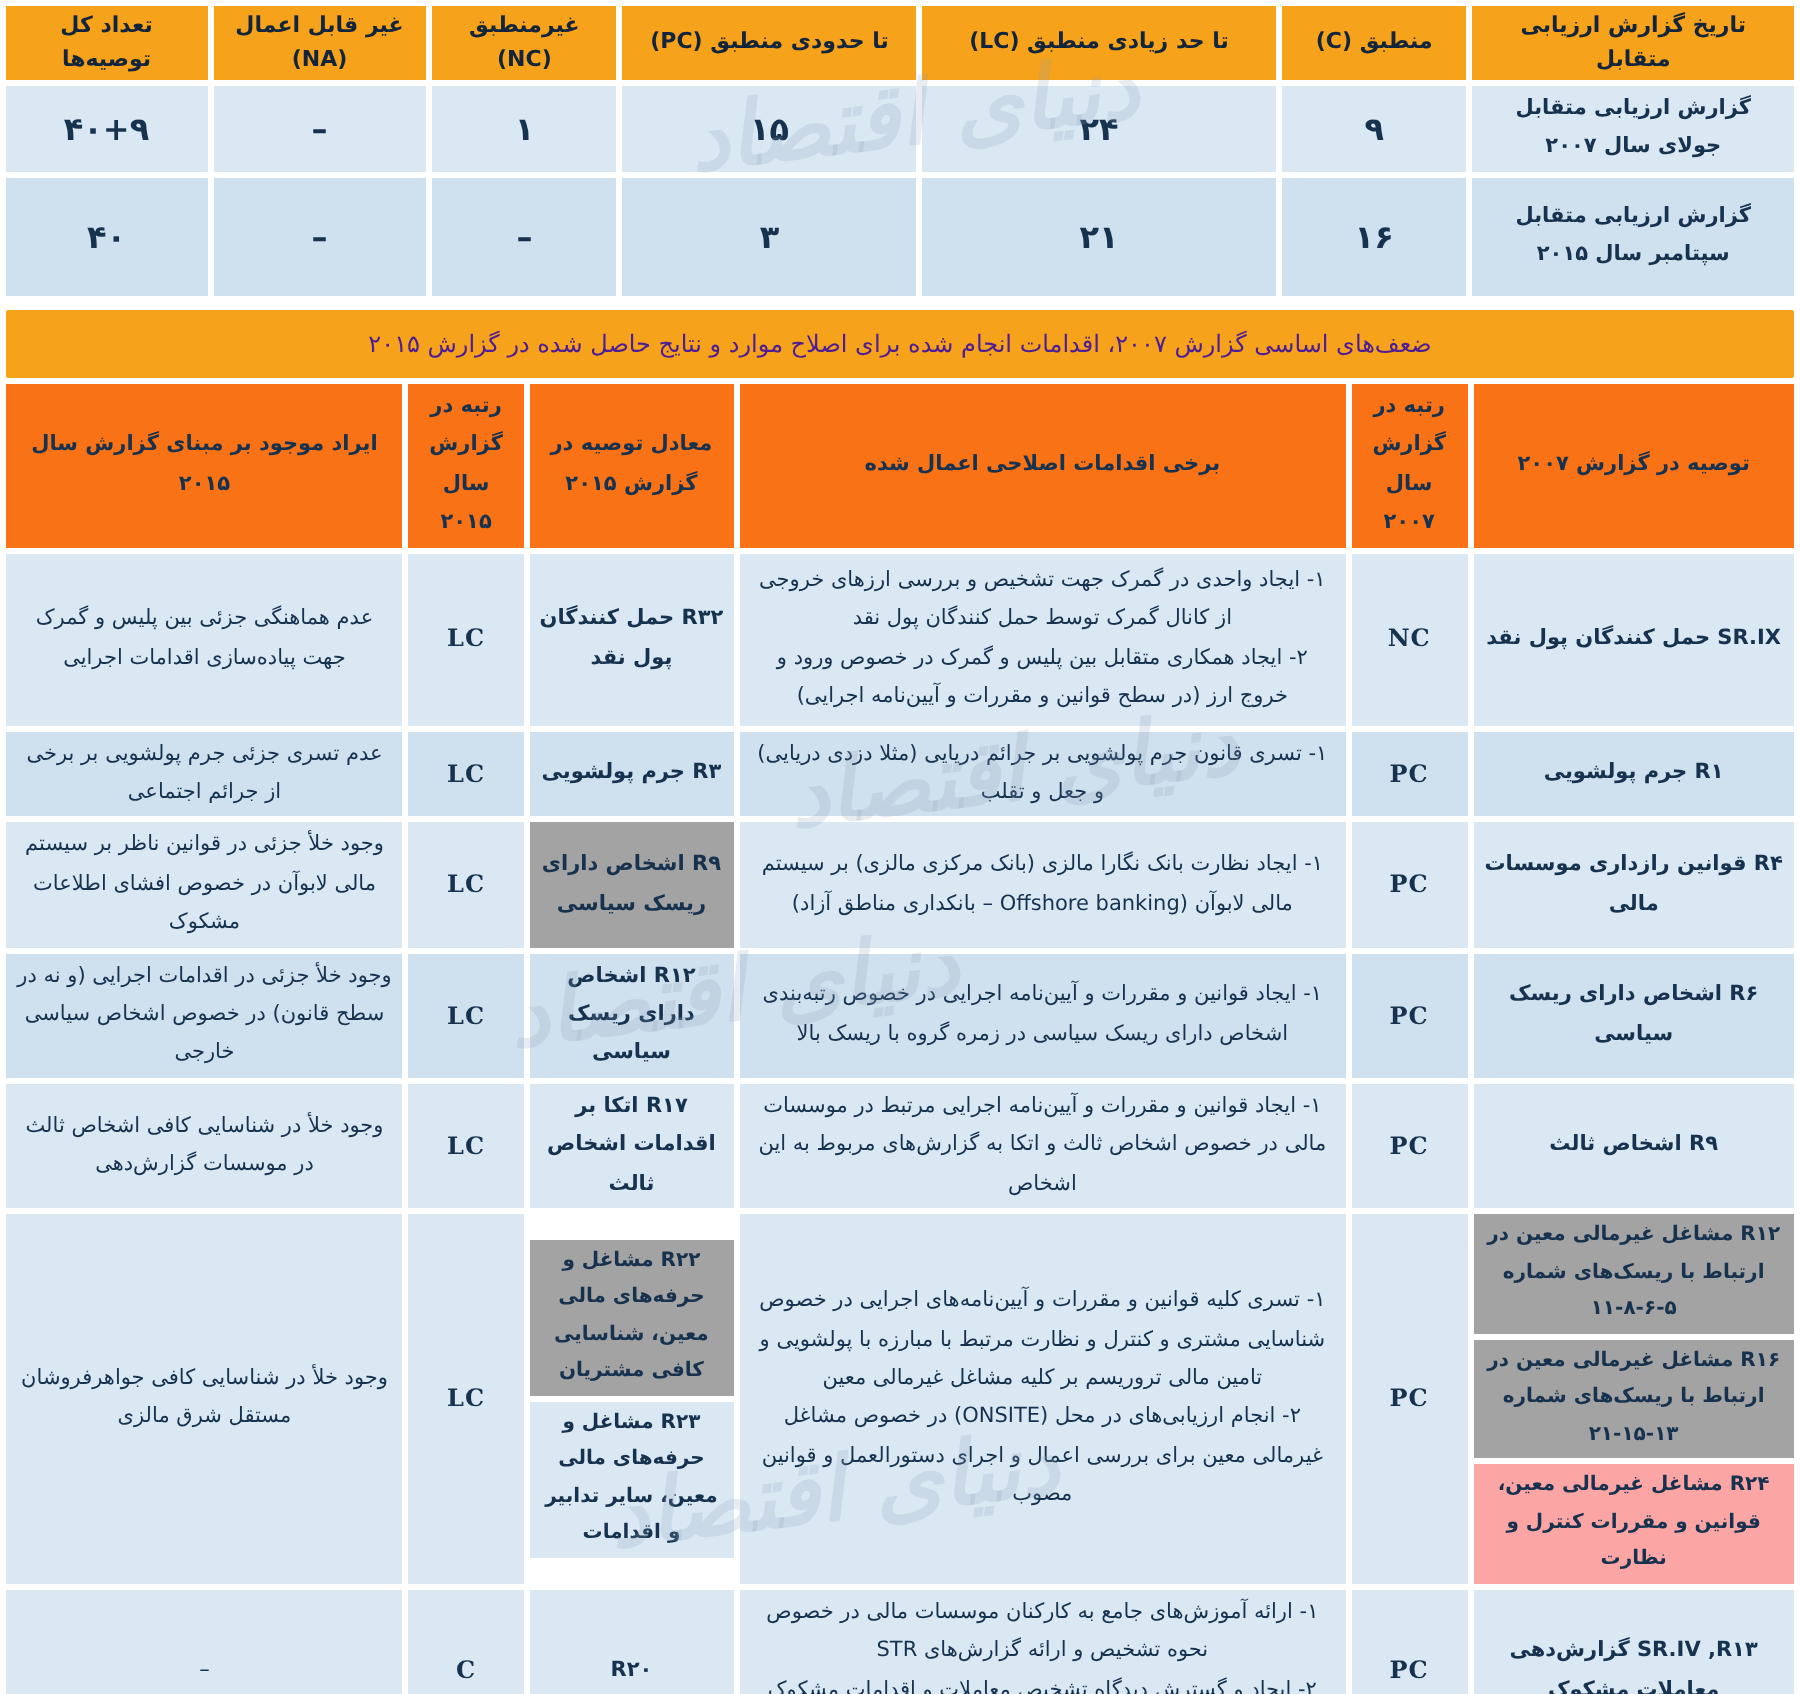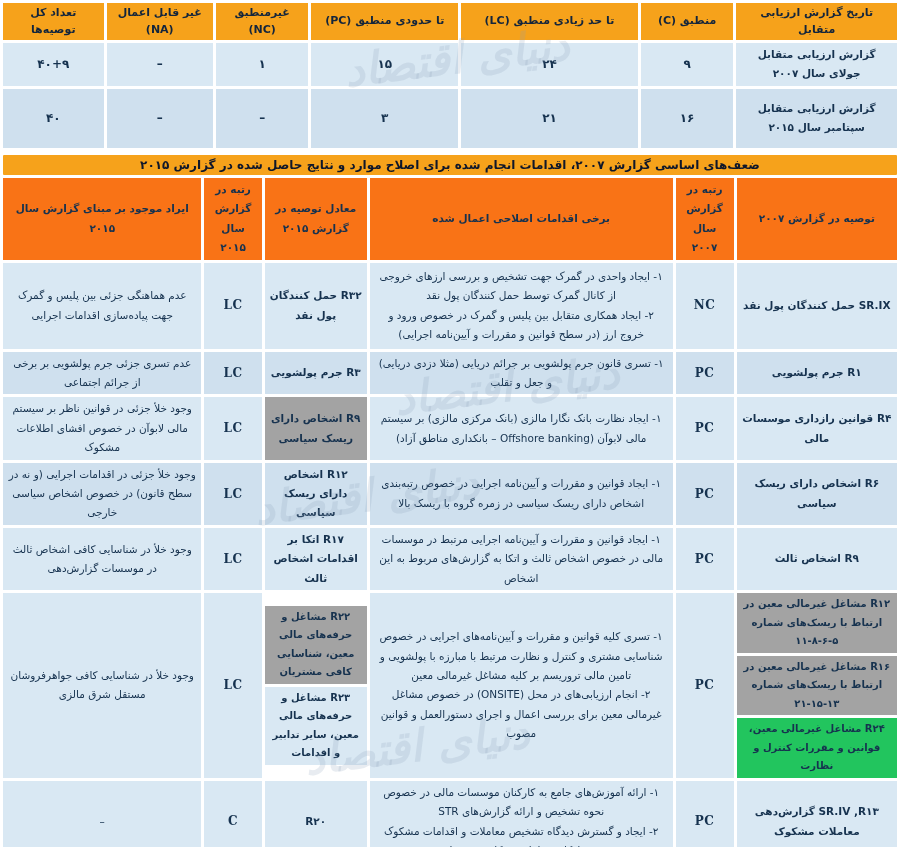--- a/index.html
+++ b/index.html
@@ -11,25 +11,25 @@
   td,th{
     background:#d9e8f3;color:#16324f;text-align:center;vertical-align:middle;
     padding:2px 5px;font-size:10.5px;line-height:1.85;word-wrap:break-word;
   }
   .orange{background:#f6a21b;color:#13253c;font-weight:bold;font-size:11px;line-height:1.5;}
   .dark{background:#cfe0ee;}
   .darker{background:#a3a3a3;}
   .hdr2{background:#f97316;font-weight:bold;margin-left:36px;}
   .rec{font-weight:bold;}
   .rank{font-family:"DejaVu Serif",serif;font-weight:bold;font-size:12px;letter-spacing:.5px;margin-top:28px;}
-  .num{font-weight:bold;font-size:12px;}
+  .num{font-weight:bold;font-size:16px;}
   .title-bar{
-    margin:4px 3px 0 3px;height:20px;background:#f6a21b;border-radius:1px;
+    margin:4px 3px 0 3px;height:34px;background:#f6a21b;border-radius:1px;
     display:flex;align-items:center;justify-content:center;
-    font-weight:bold;font-size:12px;color:#0f172a;
+    font-weight:normal;font-size:12px;color:#4c1d95;
   }
   .line{display:block;}
   .stack-cell{padding:0;background:transparent;}
   .stack{display:flex;flex-direction:column;gap:3px;height:100%;}
   .stack .sub{
     flex:1;display:flex;align-items:center;justify-content:center;
     padding:2px 5px;font-size:10px;line-height:1.85;font-weight:bold;
   }
   .wm{
     position:absolute;z-index:6;pointer-events:none;font-style:italic;font-weight:bold;
@@ -152,21 +152,21 @@
     <td class="rec">R۱۷ اتکا بر اقدامات اشخاص ثالث</td>
     <td class="rank">LC</td>
     <td>وجود خلأ در شناسایی کافی اشخاص ثالث در موسسات گزارش‌دهی</td>
   </tr>
 
   <tr style="height:140px">
     <td class="stack-cell">
       <div class="stack">
         <div class="sub darker">R۱۲ مشاغل غیرمالی معین در ارتباط با ریسک‌های شماره ۵-۶-۸-۱۱</div>
         <div class="sub darker">R۱۶ مشاغل غیرمالی معین در ارتباط با ریسک‌های شماره ۱۳-۱۵-۲۱</div>
-        <div class="sub" style="background:#22c55e">R۲۴ مشاغل غیرمالی معین، قوانین و مقررات کنترل و نظارت</div>
+        <div class="sub" style="background:#fca5a5">R۲۴ مشاغل غیرمالی معین، قوانین و مقررات کنترل و نظارت</div>
       </div>
     </td>
     <td class="rank">PC</td>
     <td>
       <span class="line">۱- تسری کلیه قوانین و مقررات و آیین‌نامه‌های اجرایی در خصوص شناسایی مشتری و کنترل و نظارت مرتبط با مبارزه با پولشویی و تامین مالی تروریسم بر کلیه مشاغل غیرمالی معین</span>
       <span class="line">۲- انجام ارزیابی‌های در محل (ONSITE) در خصوص مشاغل غیرمالی معین برای بررسی اعمال و اجرای دستورالعمل و قوانین مصوب</span>
     </td>
     <td class="stack-cell">
       <div class="stack">
         <div class="sub darker">R۲۲ مشاغل و حرفه‌های مالی معین، شناسایی کافی مشتریان</div>

